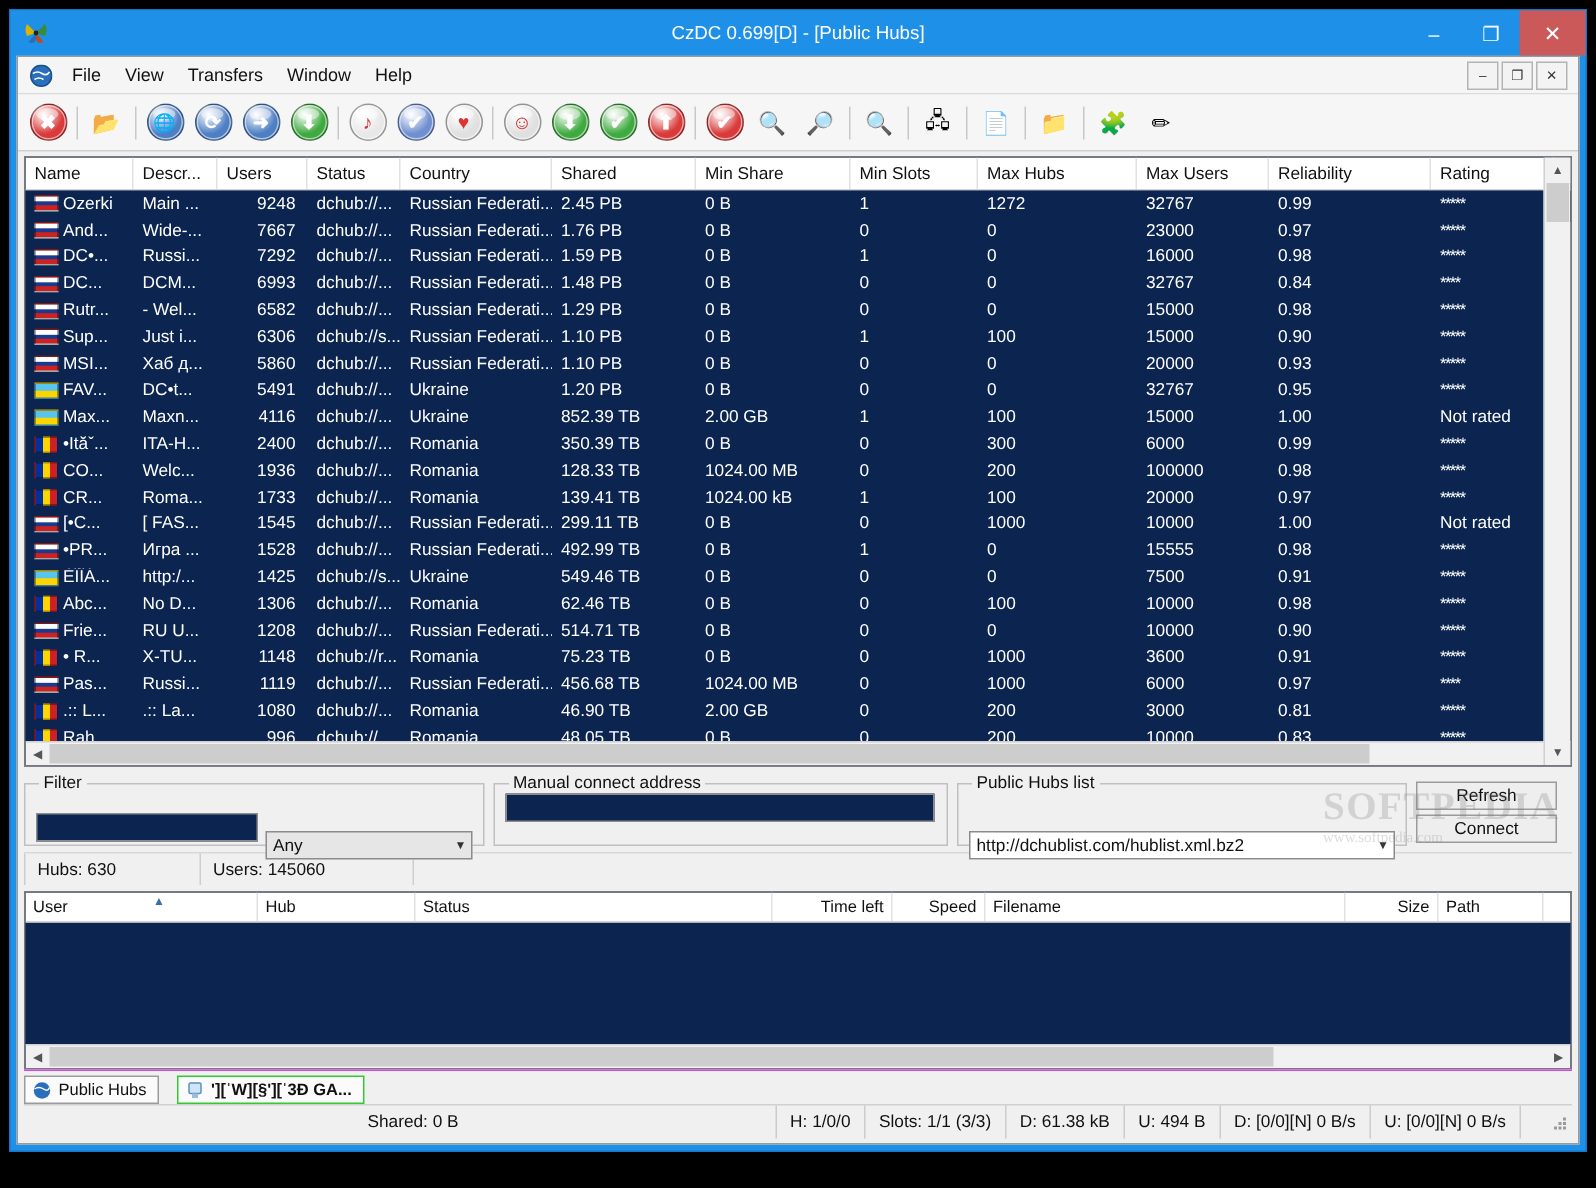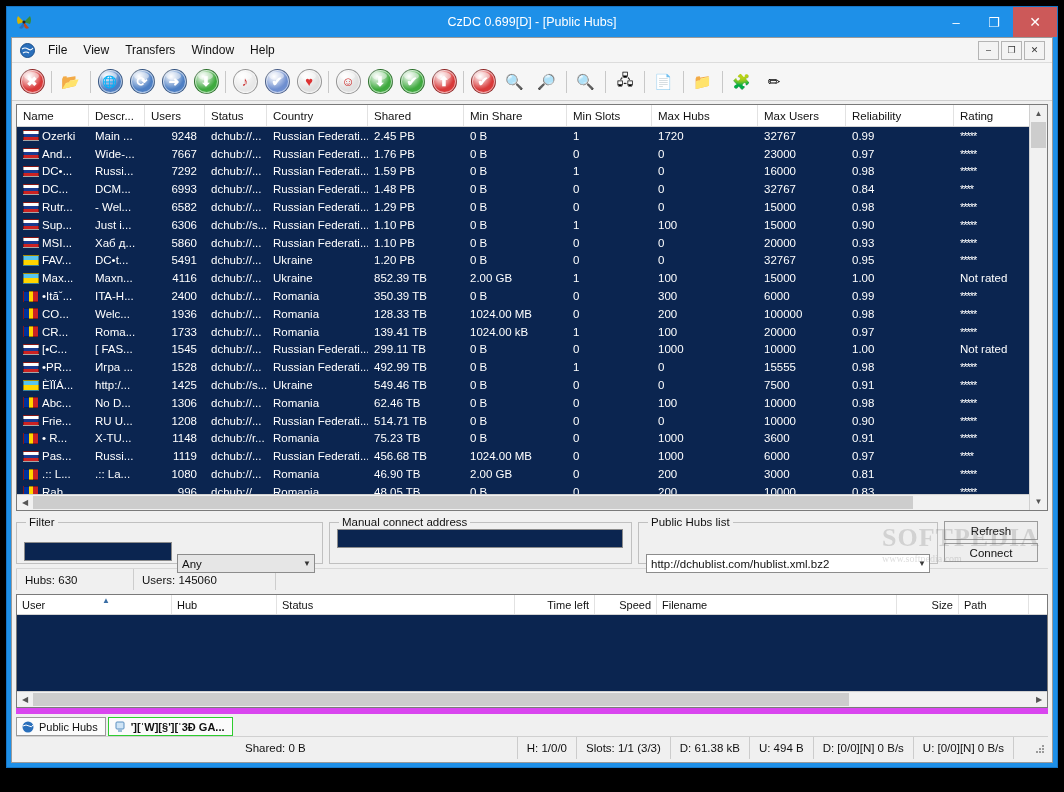--- a/index.html
+++ b/index.html
@@ -311,23 +311,23 @@
   .t-head .hcell { display:flex; align-items:center; padding-left:5px; border-right:1px solid #e2e2e2; box-sizing:border-box; overflow:hidden;}
   .t-body { flex: 1 1 auto; background: #0b2550; }
   .sortmark { position: absolute; left: 85px; top: 1px; font-size: 8px; color: #3a6ea5;}
   
   .tabbar {
     flex: 0 0 auto;
     height: 22px;
     margin: 0 4px;
     display: flex;
     align-items: flex-end;
-    gap: 2px;
+    gap: 12px;
     background: #f0f0f0;
-    border-top: 6px solid #d946ef;
+    border-top: 1px solid #d946ef;
   }
   .tab {
     height: 19px;
     display: flex; align-items: center;
     padding: 0 7px 0 4px;
     font-size: 11px;
     border: 1px solid #9b9b9b;
     background: #fbfbfb;
     box-sizing: border-box;
     gap: 4px;
@@ -560,21 +560,21 @@
             <div class="gcell" style="width: 96px;">
               <span>2.45 PB</span>
             </div>
             <div class="gcell" style="width: 103px;">
               <span>0 B</span>
             </div>
             <div class="gcell" style="width: 85px;">
               <span>1</span>
             </div>
             <div class="gcell" style="width: 106px;">
-              <span>1720</span>
+              <span>1272</span>
             </div>
             <div class="gcell" style="width: 88px;">
               <span>32767</span>
             </div>
             <div class="gcell" style="width: 108px;">
               <span>0.99</span>
             </div>
             <div class="gcell" style="width: 82px;">
               <span class="stars">*****</span>
             </div>

